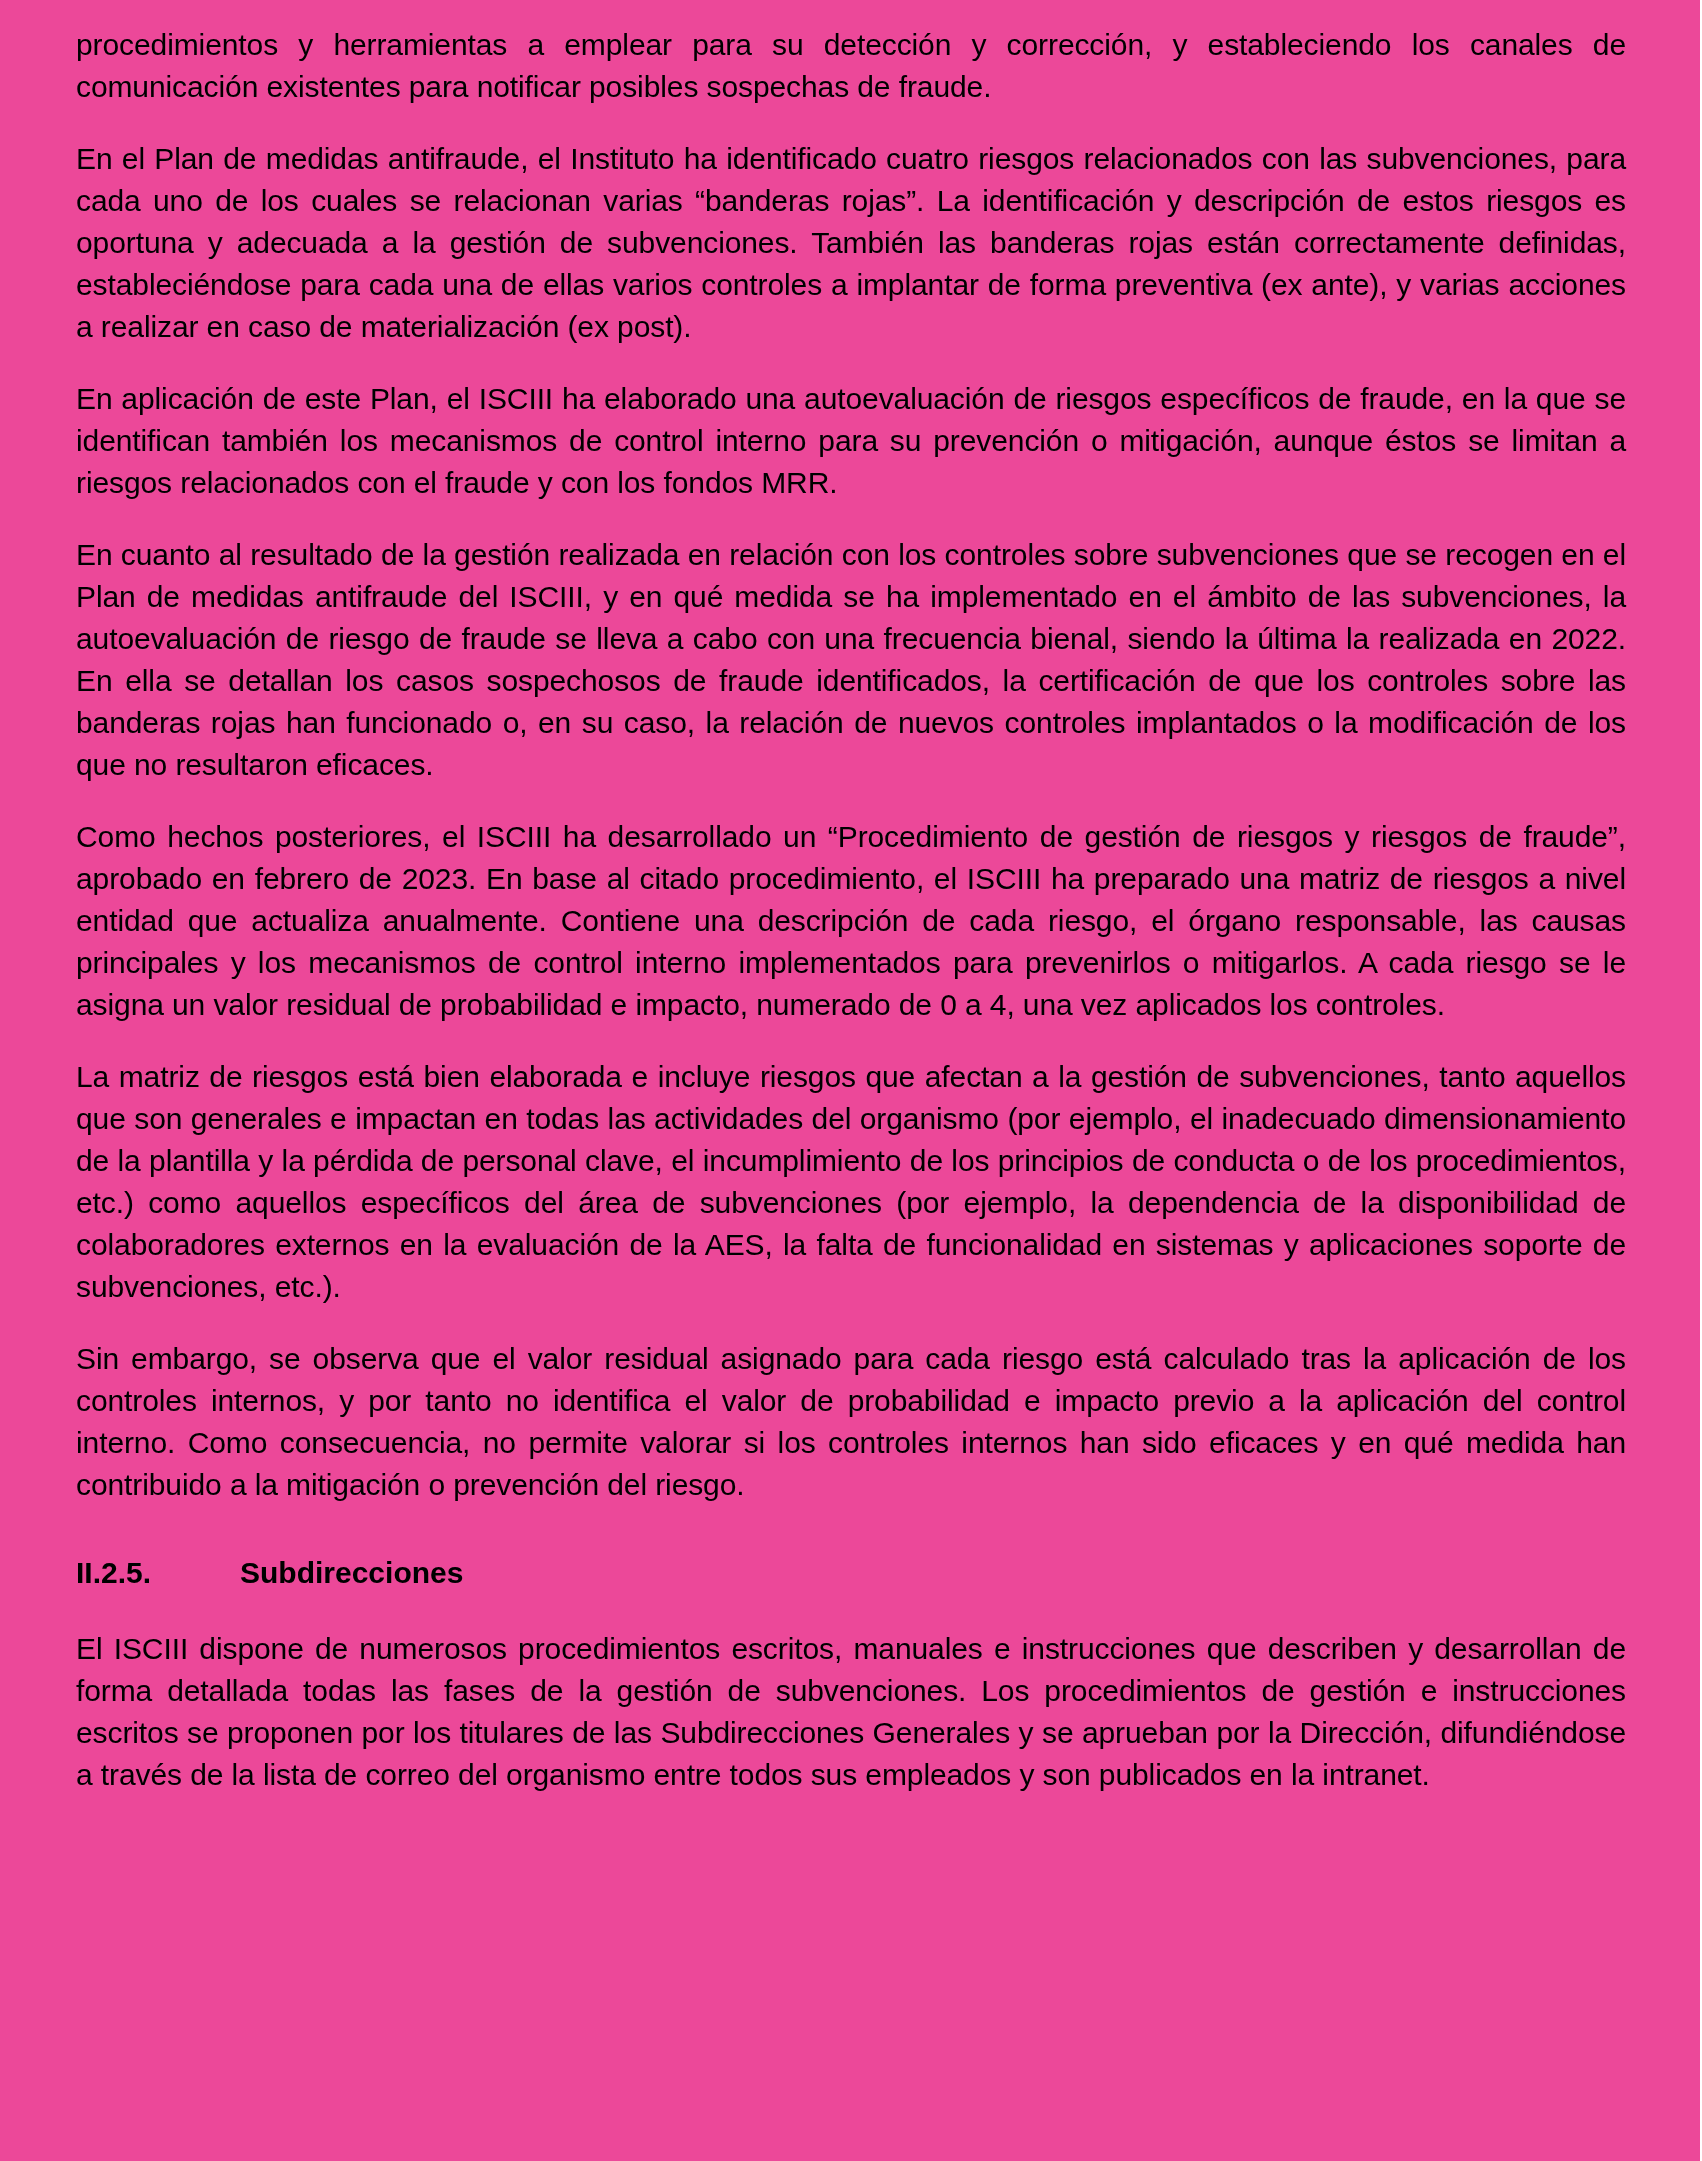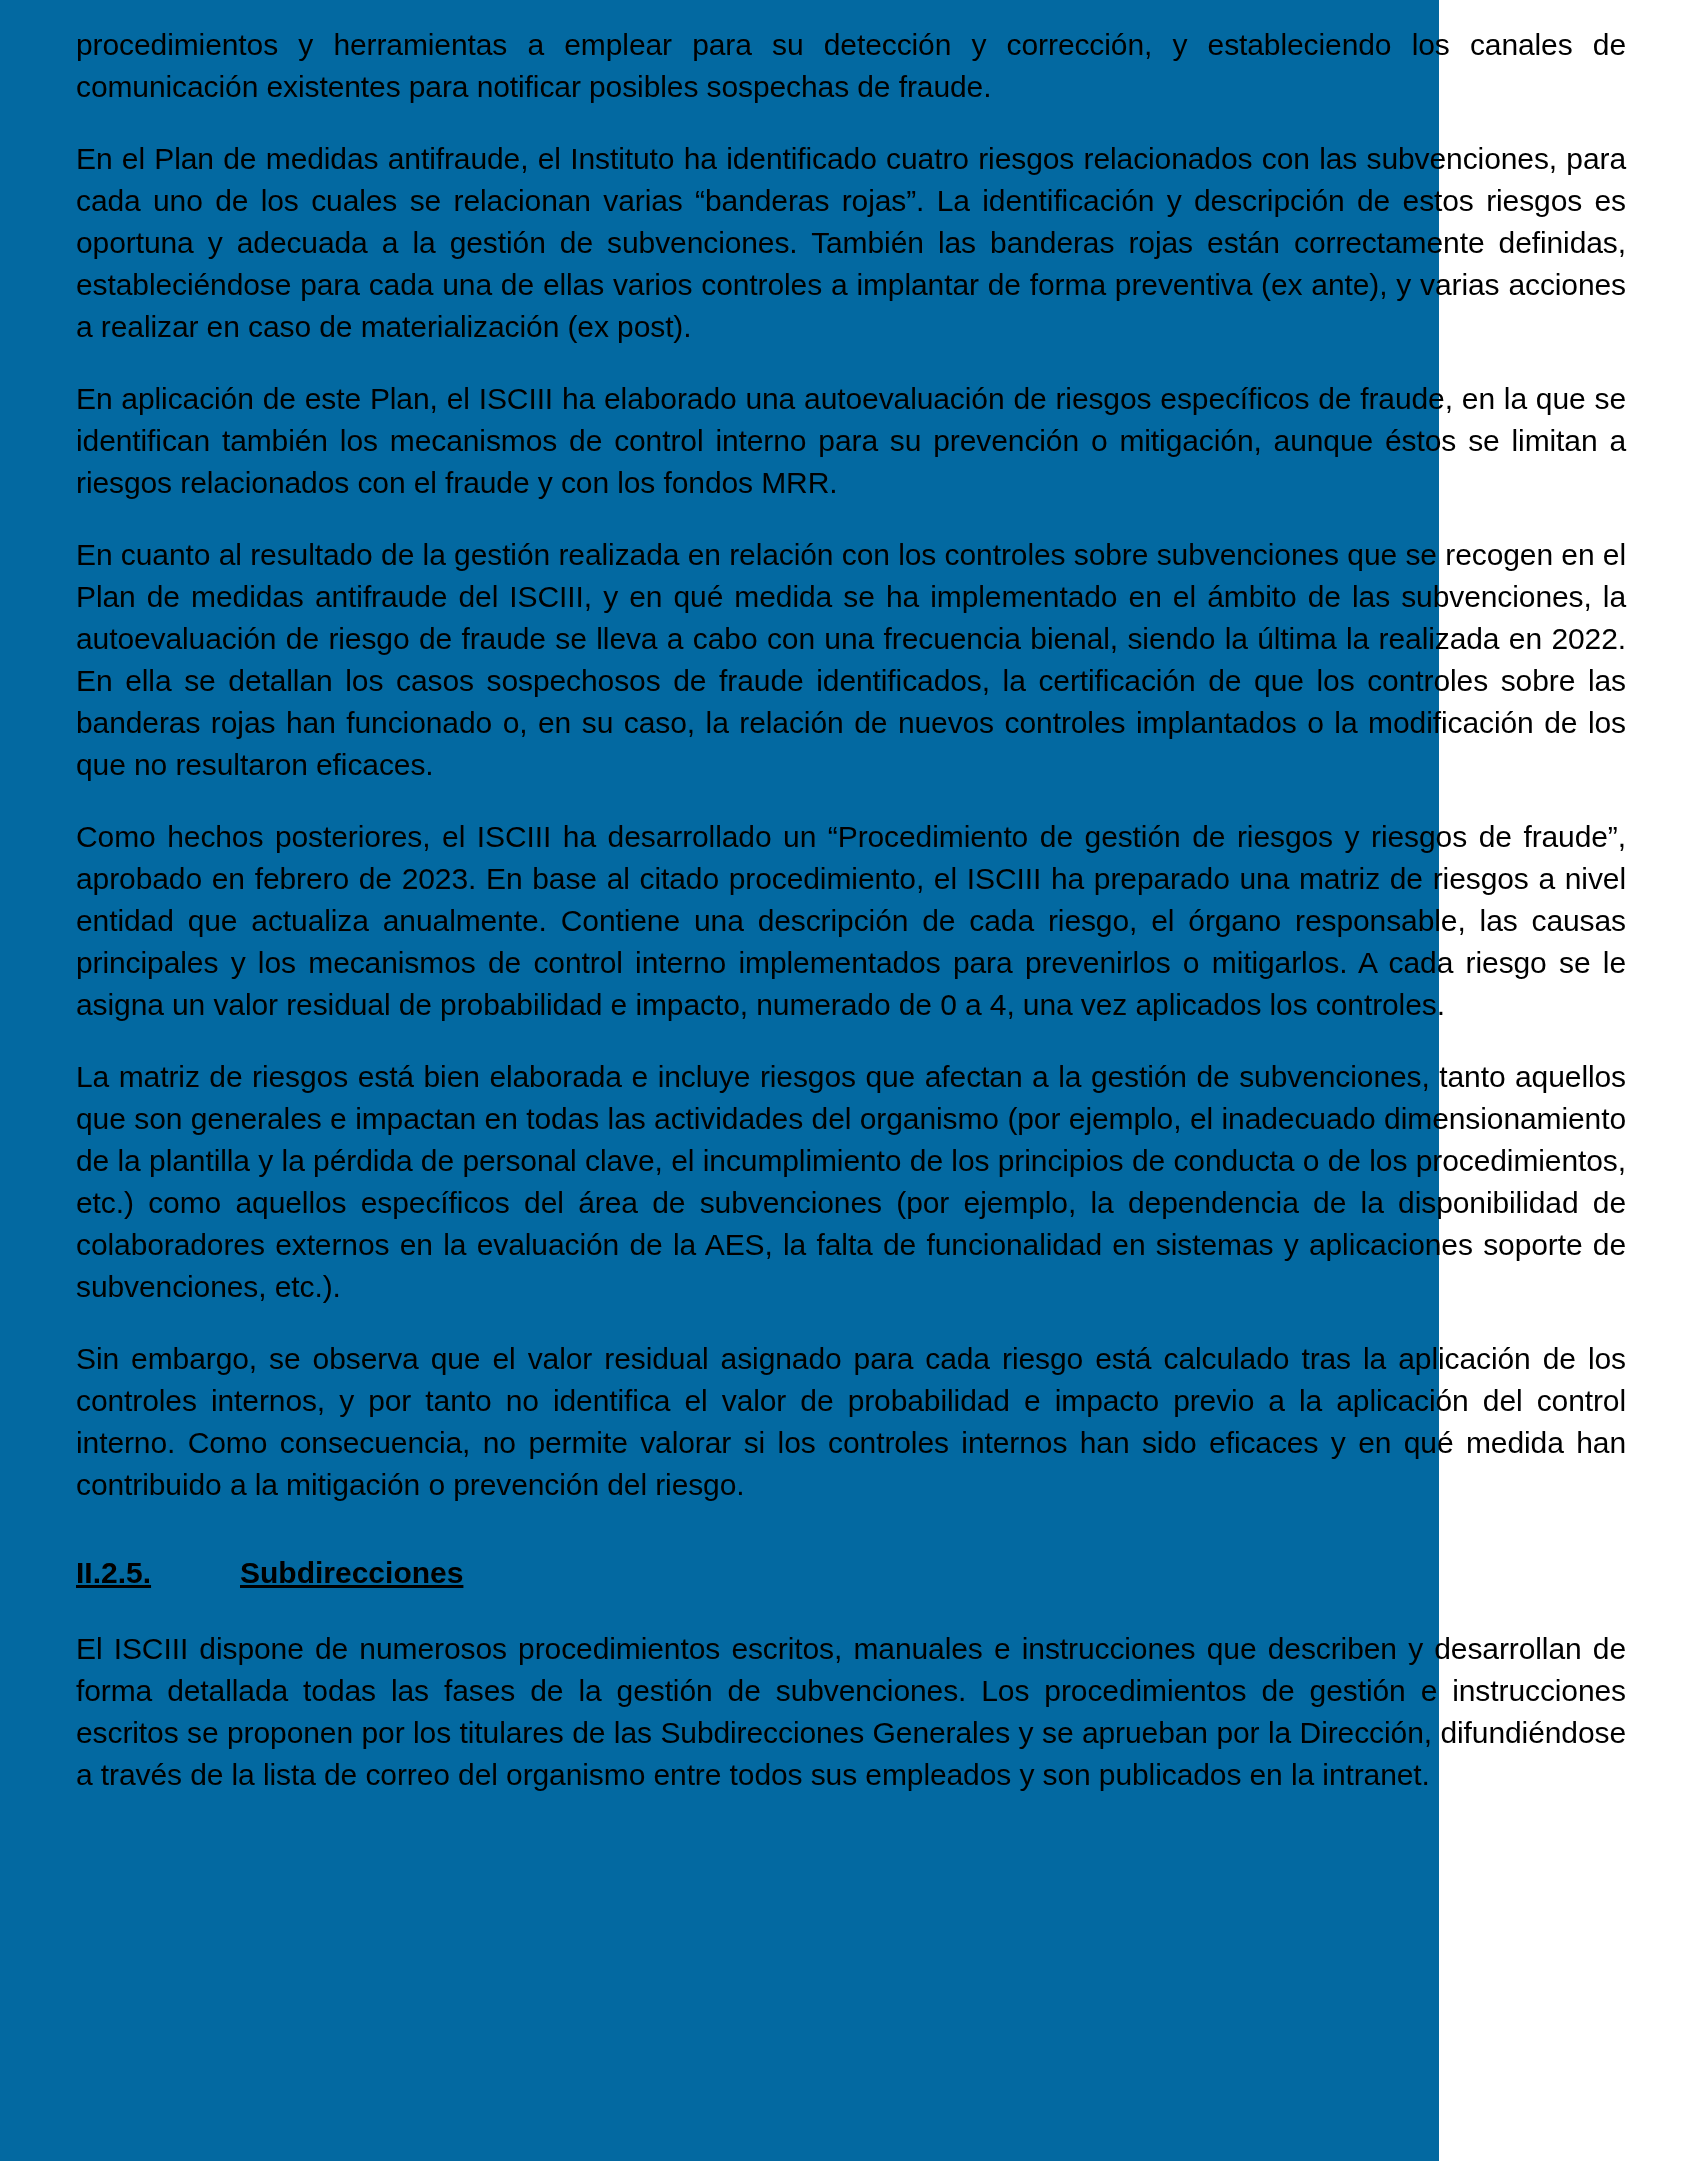--- a/index.html
+++ b/index.html
@@ -9,23 +9,23 @@
   }
   body {
     width: 1703px;
     height: 2161px;
     font-family: "Liberation Sans", sans-serif;
     color: #000000;
     -webkit-font-smoothing: antialiased;
   }
   .page {
     position: relative;
-    width: 1439px;
+    width: 1700px;
     height: 2161px;
-    background: #0369a1;
+    background: #ec4899;
     box-sizing: border-box;
     padding: 24px 77px 4px 76px;
   }
   .doc-body {
     width: 1550px;
   }
   p.para {
     margin: 0 0 30px 0;
     font-size: 30px;
     line-height: 42px;
@@ -38,21 +38,20 @@
   p.para:last-of-type {
     margin-bottom: 0;
   }
   .section-heading {
     display: flex;
     align-items: baseline;
     font-size: 30px;
     line-height: 42px;
     font-weight: bold;
     margin: 46px 0 34px 0;
-    text-decoration: underline;
   }
   .section-heading .num {
     width: 164px;
     flex: 0 0 164px;
     white-space: nowrap;
   }
   .section-heading .title {
     white-space: nowrap;
   }
 </style>

